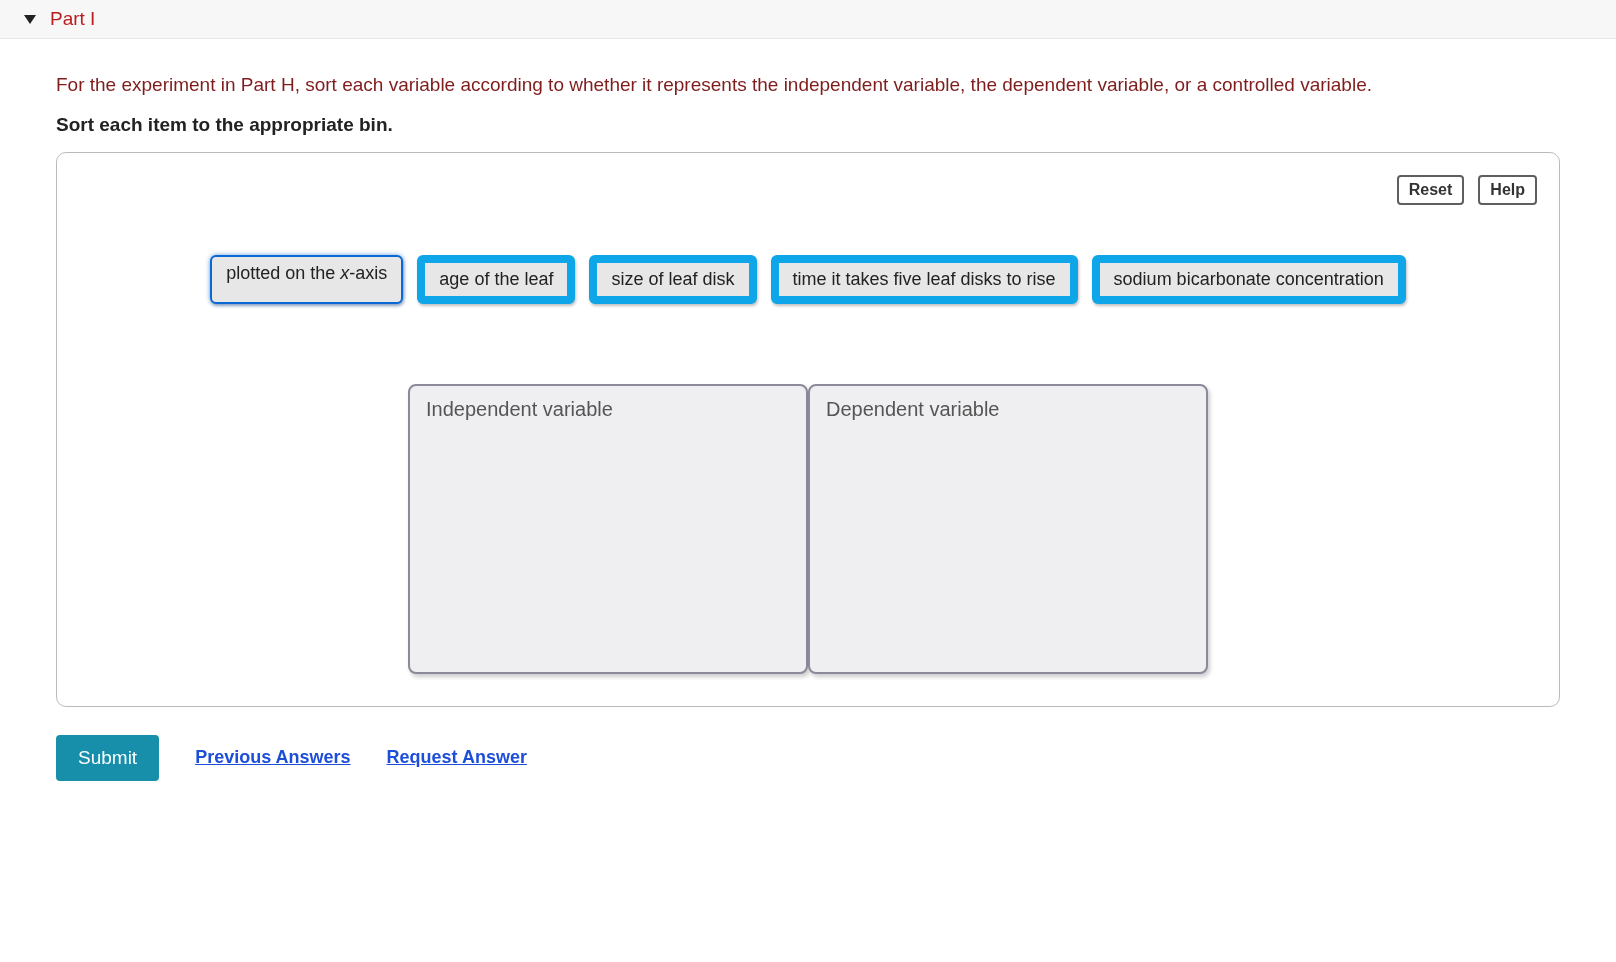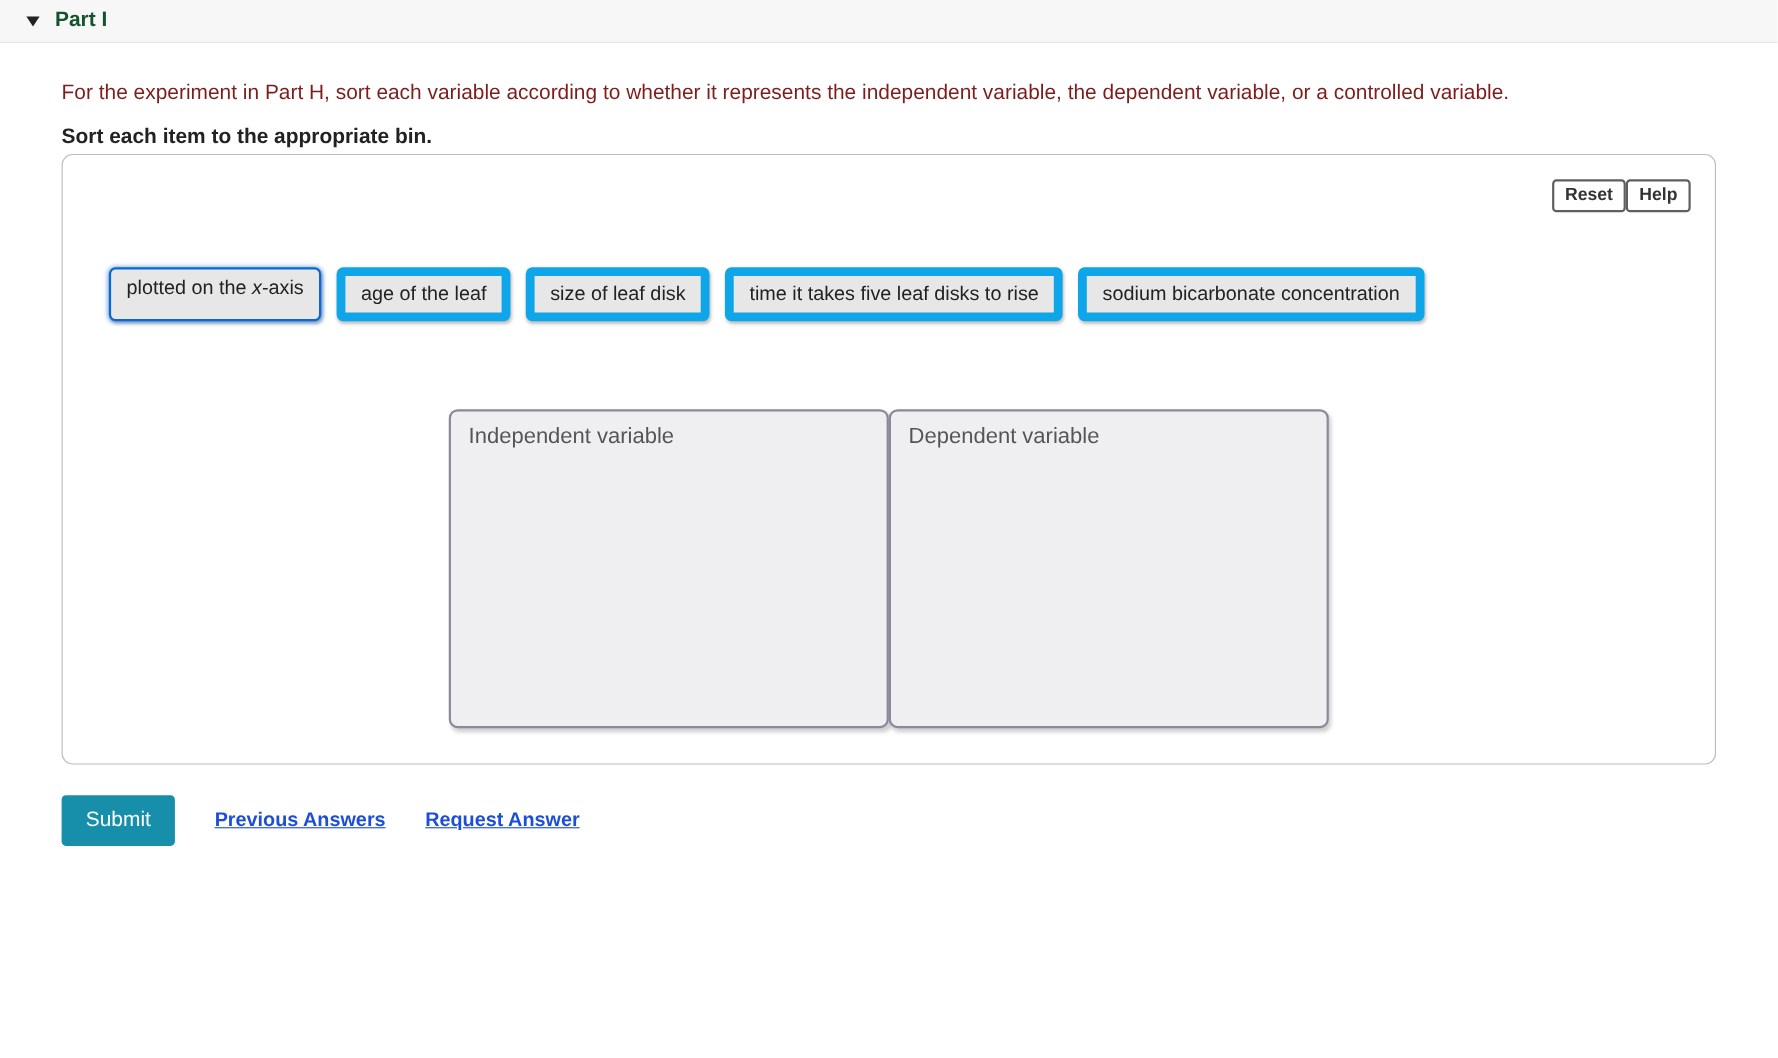--- a/index.html
+++ b/index.html
@@ -19,64 +19,64 @@
     gap: 14px;
   }
   .collapse-icon {
     width: 0; height: 0;
     border-left: 6px solid transparent;
     border-right: 6px solid transparent;
     border-top: 9px solid #222;
     margin-left: 4px;
   }
   .part-title {
-    font-weight: 700;
+    font-weight: 400;
     font-size: 19px;
-    color: #14532d;
+    color: #b91c1c;
   }
   .content {
     padding: 32px 56px 20px 56px;
   }
   .prompt-line1 {
     font-size: 19px;
     color: #7f1d1d;
     line-height: 1.5;
     margin-bottom: 14px;
   }
   .prompt-line2 {
     font-size: 19px;
     font-weight: 700;
     color: #222;
-    margin-bottom: 4px;
+    margin-bottom: 16px;
   }
   .activity-frame {
     border: 1px solid #bbbbbb;
     border-radius: 10px;
     padding: 22px 22px 32px 22px;
     background: #ffffff;
   }
   .toolbar {
     display: flex;
     justify-content: flex-end;
-    gap: 0;
+    gap: 14px;
     margin-bottom: 50px;
   }
   .util-btn {
     font-size: 16px;
     font-weight: 700;
     color: #333;
     background: #ffffff;
     border: 2px solid #5f5f5f;
     border-radius: 4px;
     padding: 4px 10px;
     cursor: pointer;
   }
   .items-pool {
     display: flex;
-    flex-direction: row;
+    flex-direction: column;
     align-items: center;
     gap: 8px;
     margin-bottom: 80px;
     padding: 0 20px;
   }
   .items-row {
     display: flex;
     flex-wrap: wrap;
     justify-content: center;
     gap: 14px;

